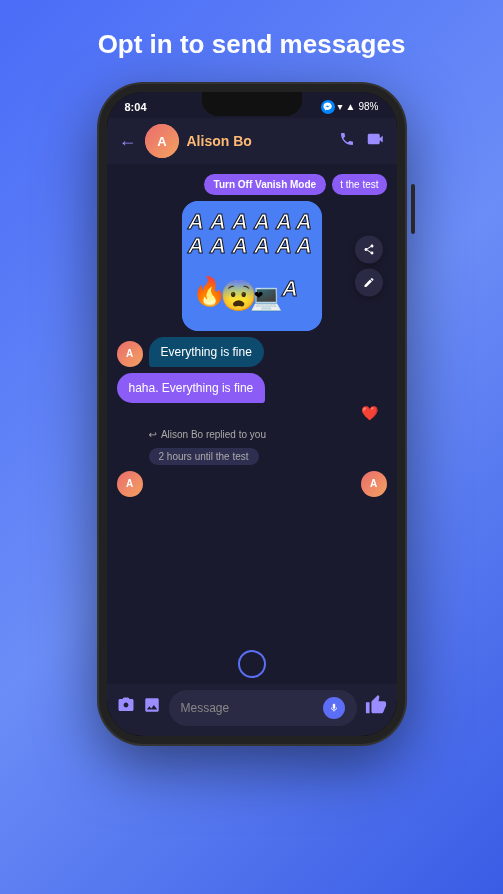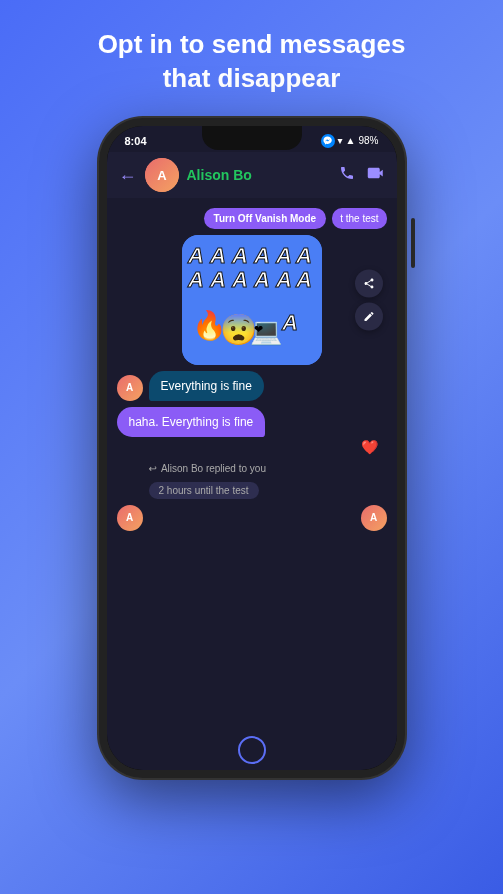--- a/index.html
+++ b/index.html
@@ -127,21 +127,21 @@
       align-items: center;
       justify-content: center;
       font-size: 14px;
       color: white;
       font-weight: bold;
       overflow: hidden;
       flex-shrink: 0;
     }
     .contact-name {
       flex: 1;
-      color: #22c55e;
+      color: #fdba74;
       font-size: 14px;
       font-weight: 600;
     }
     .header-icons {
       display: flex;
       gap: 12px;
       align-items: center;
     }
     .header-icon {
       color: #9b8dff;
@@ -368,21 +368,20 @@
       position: relative;
       display: flex;
       justify-content: center;
     }
   </style>
 </head>
 <body>
 
 <div class="headline">
   <span>Opt in to send messages</span><br>
-  <span>that disappear</span>
 </div>
 
 <div class="phone-wrapper">
   <div class="phone-side-btn"></div>
   <div class="phone-frame">
     <div class="phone-notch"></div>
     <div class="screen">
 
       <div class="status-bar">
         <span class="status-time">8:04</span>
@@ -510,16 +509,41 @@
           <div class="msg-avatar-sm" style="background: linear-gradient(135deg, #e96c6c, #f4a261);">A</div>
         </div>
 
       </div>
 
 
       <div class="swipe-indicator">
         <div class="swipe-circle"></div>
       </div>
 
+      <div class="input-bar">
+        <span class="input-icon">
+          <svg width="18" height="18" viewBox="0 0 24 24" fill="#9b8dff">
+            <path d="M12 15.2c-1.77 0-3.2-1.43-3.2-3.2S10.23 8.8 12 8.8s3.2 1.43 3.2 3.2-1.43 3.2-3.2 3.2zM9 2L7.17 4H4c-1.1 0-2 .9-2 2v12c0 1.1.9 2 2 2h16c1.1 0 2-.9 2-2V6c0-1.1-.9-2-2-2h-3.17L15 2H9z"></path>
+          </svg>
+        </span>
+        <span class="input-icon">
+          <svg width="18" height="18" viewBox="0 0 24 24" fill="#9b8dff">
+            <path d="M21 19V5c0-1.1-.9-2-2-2H5c-1.1 0-2 .9-2 2v14c0 1.1.9 2 2 2h14c1.1 0 2-.9 2-2zM8.5 13.5l2.5 3.01L14.5 12l4.5 6H5l3.5-4.5z"></path>
+          </svg>
+        </span>
+        <div class="input-field">
+          <span class="input-text">Message</span>
+          <div class="mic-icon">
+            <svg width="10" height="14" viewBox="0 0 24 24" fill="white">
+              <path d="M12 14c1.66 0 3-1.34 3-3V5c0-1.66-1.34-3-3-3S9 3.34 9 5v6c0 1.66 1.34 3 3 3zm5.91-3c-.49 0-.9.36-.98.85C16.52 14.2 14.47 16 12 16s-4.52-1.8-4.93-4.15c-.08-.49-.49-.85-.98-.85-.61 0-1.09.54-1 1.14.49 3 2.89 5.35 5.91 5.78V20c0 .55.45 1 1 1s1-.45 1-1v-2.08c3.02-.43 5.42-2.78 5.91-5.78.1-.6-.39-1.14-1-1.14z"></path>
+            </svg>
+          </div>
+        </div>
+        <span class="thumb-icon">
+          <svg width="22" height="22" viewBox="0 0 24 24" fill="#9b8dff">
+            <path d="M1 21h4V9H1v12zm22-11c0-1.1-.9-2-2-2h-6.31l.95-4.57.03-.32c0-.41-.17-.79-.44-1.06L14.17 1 7.59 7.59C7.22 7.95 7 8.45 7 9v10c0 1.1.9 2 2 2h9c.83 0 1.54-.5 1.84-1.22l3.02-7.05c.09-.23.14-.47.14-.73v-2z"></path>
+          </svg>
+        </span>
+      </div>
 
     </div>
   </div>
 </div>
 
 </body></html>

